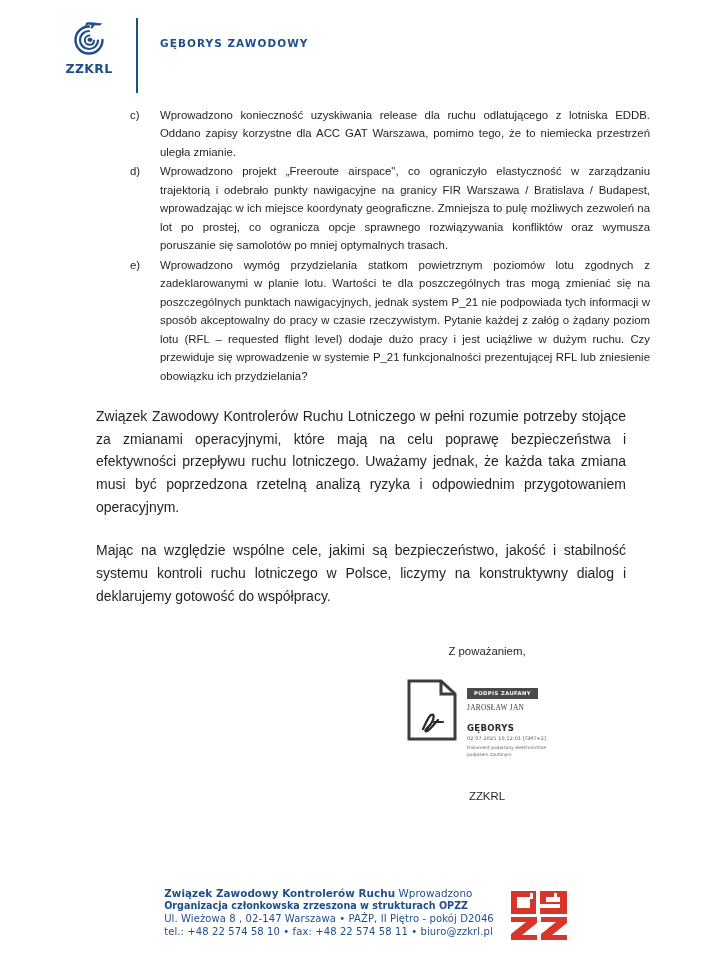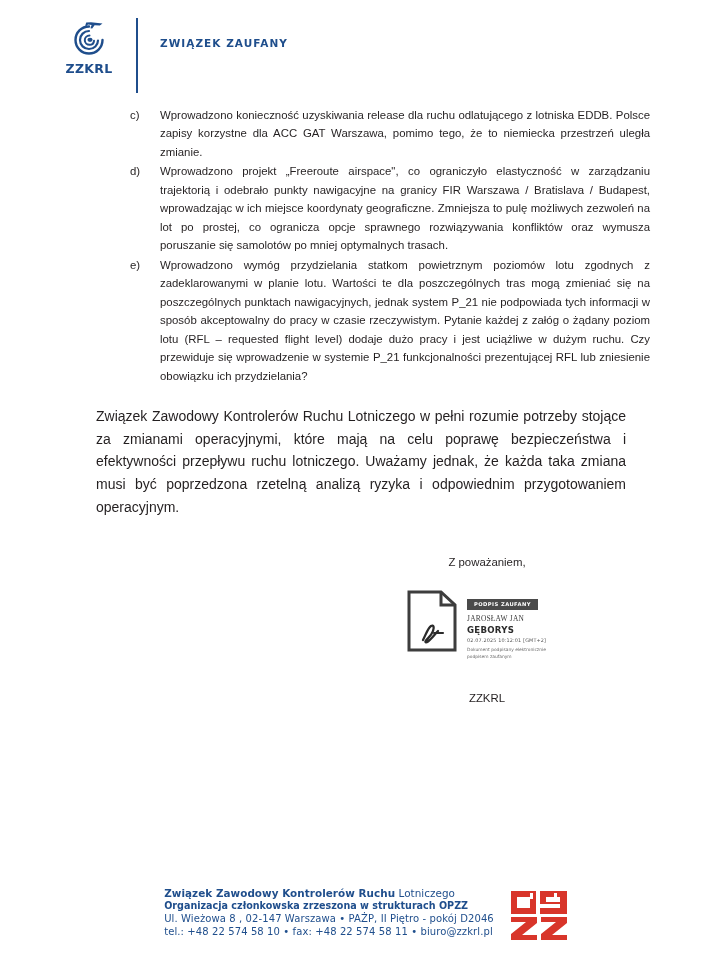--- a/index.html
+++ b/index.html
@@ -154,21 +154,21 @@
     margin-top: 4px;
     letter-spacing: 0.25px;
     font-family: Liberation Serif, serif;
     white-space: nowrap;
   }
   .stamp-name2 {
     font-size: 8.6px;
     font-weight: bold;
     color: #2b2b2b;
     letter-spacing: 0.25px;
-    margin-top: 2px;
+    margin-top: 11px;
     font-family: "DejaVu Sans", sans-serif;
     white-space: nowrap;
   }
   .stamp-date {
     font-size: 4.9px;
     color: #5a5a5a;
     margin-top: 2px;
     letter-spacing: 0.15px;
     font-family: "DejaVu Sans", sans-serif;
     white-space: nowrap;
@@ -241,42 +241,43 @@
       <path d="M23 6.5 C15.5 6.5 9.5 12.5 9.5 20 C9.5 27.5 15.5 33.5 23 33.5 C30.5 33.5 36.5 27.5 36.5 20" fill="none" stroke="#1f4e8c" stroke-width="2.4" stroke-linecap="round"></path>
       <path d="M23 11 C18 11 14 15 14 20 C14 25 18 29 23 29 C28 29 32 25 32 20.5" fill="none" stroke="#1f4e8c" stroke-width="2.2" stroke-linecap="round"></path>
       <path d="M23.5 15.5 C21 15.5 18.8 17.6 18.8 20.2 C18.8 22.8 21 24.8 23.6 24.8 C26 24.8 27.8 23 28 20.8" fill="none" stroke="#1f4e8c" stroke-width="2" stroke-linecap="round"></path>
       <ellipse cx="24" cy="19.8" rx="2.6" ry="2.1" fill="#1f4e8c"></ellipse>
       <path d="M25 2.2 L36.5 3.6 L33.8 5.6 L28.6 5.2 L26.2 8.6 L24.4 8.2 L25.6 4.9 L22 4.4 L20.6 6.1 L19.2 5.8 L20.2 2.6 Z" fill="#1f4e8c"></path>
     </svg>
     <div class="logo-acronym">ZZKRL</div>
   </div>
   <div class="header-rule"></div>
   <div class="header-title">
-    <div class="line">ZWIĄZEK ZAUFANY</div>
+    <div class="line">GĘBORYS ZAWODOWY</div>
   </div>
 </header>
 
 <main class="letter-body">
 
   <div class="list-block">
     <div class="list-item">
       <div class="list-marker">c)</div>
-      <div class="list-text">Wprowadzono konieczność uzyskiwania release dla ruchu odlatującego z lotniska EDDB. Polsce zapisy korzystne dla ACC GAT Warszawa, pomimo tego, że to niemiecka przestrzeń uległa zmianie.</div>
+      <div class="list-text">Wprowadzono konieczność uzyskiwania release dla ruchu odlatującego z lotniska EDDB. Oddano zapisy korzystne dla ACC GAT Warszawa, pomimo tego, że to niemiecka przestrzeń uległa zmianie.</div>
     </div>
     <div class="list-item">
       <div class="list-marker">d)</div>
       <div class="list-text">Wprowadzono projekt „Freeroute airspace", co ograniczyło elastyczność w zarządzaniu trajektorią i odebrało punkty nawigacyjne na granicy FIR Warszawa / Bratislava / Budapest, wprowadzając w ich miejsce koordynaty geograficzne. Zmniejsza to pulę możliwych zezwoleń na lot po prostej, co ogranicza opcje sprawnego rozwiązywania konfliktów oraz wymusza poruszanie się samolotów po mniej optymalnych trasach.</div>
     </div>
     <div class="list-item">
       <div class="list-marker">e)</div>
       <div class="list-text">Wprowadzono wymóg przydzielania statkom powietrznym poziomów lotu zgodnych z zadeklarowanymi w planie lotu. Wartości te dla poszczególnych tras mogą zmieniać się na poszczególnych punktach nawigacyjnych, jednak system P_21 nie podpowiada tych informacji w sposób akceptowalny do pracy w czasie rzeczywistym. Pytanie każdej z załóg o żądany poziom lotu (RFL – requested flight level) dodaje dużo pracy i jest uciążliwe w dużym ruchu. Czy przewiduje się wprowadzenie w systemie P_21 funkcjonalności prezentującej RFL lub zniesienie obowiązku ich przydzielania?</div>
     </div>
   </div>
 
   <p class="para first">Związek Zawodowy Kontrolerów Ruchu Lotniczego w pełni rozumie potrzeby stojące za zmianami operacyjnymi, które mają na celu poprawę bezpieczeństwa i efektywności przepływu ruchu lotniczego. Uważamy jednak, że każda taka zmiana musi być poprzedzona rzetelną analizą ryzyka i odpowiednim przygotowaniem operacyjnym.</p>
+  <p class="para second">Mając na względzie wspólne cele, jakimi są bezpieczeństwo, jakość i stabilność systemu kontroli ruchu lotniczego w Polsce, liczymy na konstruktywny dialog i deklarujemy gotowość do współpracy.</p>
 
   <section class="signature-area">
     <div class="regards">Z poważaniem,</div>
 
     <div class="stamp-row">
       <div class="stamp-doc">
         <svg viewBox="0 0 52 62" width="52" height="62">
           <path d="M3 2 H35 L49 15 V60 H3 Z" fill="#ffffff" stroke="#3d3d3d" stroke-width="3"></path>
           <path d="M35 2 V15 H49" fill="none" stroke="#3d3d3d" stroke-width="3"></path>
           <path d="M17 50 C20 44 22 38 25 36 C27.5 34.5 28.5 37 27 41 C25.5 45.5 22 48 20 50.5 C18.5 52.5 20 53 22 51.5 C25 49.5 29 44 32 41" fill="none" stroke="#2b2b2b" stroke-width="2.3" stroke-linecap="round"></path>
@@ -294,21 +295,21 @@
 
     <div class="closing-title">
       <div>ZZKRL</div>
     </div>
   </section>
 </main>
 
 <footer class="letter-footer">
   <div class="footer-text">
     <div class="footer-line1">
-      <span>Związek Zawodowy Kontrolerów Ruchu</span><span class="thin">&nbsp;</span><span class="thin">Lotniczego</span>
+      <span>Związek Zawodowy Kontrolerów Ruchu</span><span class="thin">&nbsp;</span><span class="thin">Wprowadzono</span>
     </div>
     <div class="footer-line2">Organizacja członkowska zrzeszona w strukturach OPZZ</div>
     <div class="footer-line3">Ul. Wieżowa 8 , 02-147 Warszawa  •  PAŻP, II Piętro - pokój D2046</div>
     <div class="footer-line4">tel.: +48 22 574 58 10  •  fax: +48 22 574 58 11  •  biuro@zzkrl.pl</div>
   </div>
   <div class="opzz-logo">
     <svg width="58" height="52" viewBox="0 0 58 52">
       <g fill="#d8352a">
         <path d="M1 2 H26 V25 H1 Z M7 8 V19 H20 V8 Z"></path>
         <path d="M30 2 H57 V25 H30 V19 H50 V15 H30 Z M36 8 V13 H50 V8 Z"></path>

